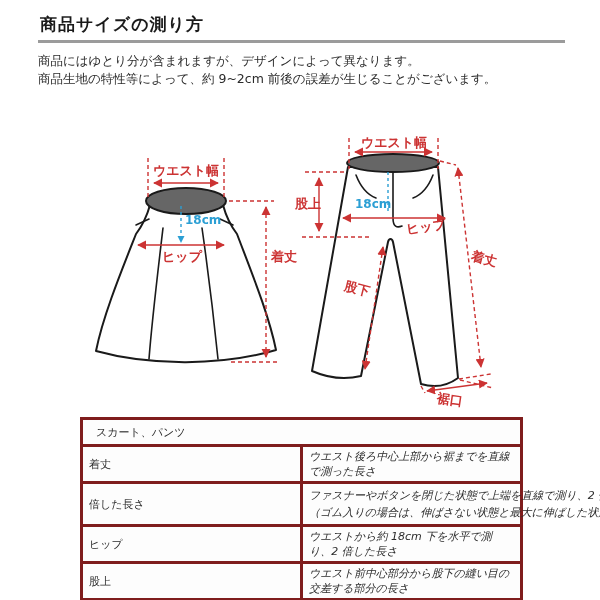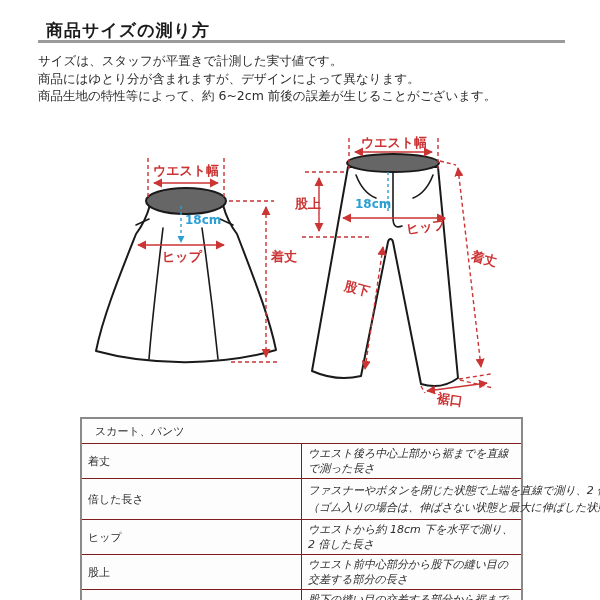--- a/index.html
+++ b/index.html
@@ -1,21 +1,21 @@
 <!DOCTYPE html>
 <html><head>
 <meta charset="utf-8">
 <style>
   html,body{margin:0;padding:0;}
   body{
     width:600px;height:600px;background:#ffffff;position:relative;
     font-family:"DejaVu Sans",sans-serif;color:#2b2b2b;overflow:hidden;
   }
   .page-title{
-    position:absolute;left:38px;top:11px;margin:8px;
+    position:absolute;left:38px;top:11px;margin:2px;
     font-size:17px;font-weight:bold;color:#1a1a1a;letter-spacing:1px;
   }
   .title-rule{
     position:absolute;left:38px;top:40px;width:527px;height:3px;background:#9b9b9b;
   }
   .intro{
     position:absolute;left:38px;top:52px;width:540px;
     font-size:12.5px;line-height:17.5px;color:#2b2b2b;
   }
   .intro div{white-space:nowrap;}
@@ -27,39 +27,38 @@
   .rd{stroke:#cc3333;stroke-width:1.4;fill:none;stroke-dasharray:4 3;}
   .bd{stroke:#2b9fd4;stroke-width:1.4;fill:none;stroke-dasharray:3 3;}
   .rlabel{fill:#cc3333;font-weight:bold;font-size:13px;font-family:"DejaVu Sans",sans-serif;}
   .blabel{fill:#2b9fd4;font-weight:bold;font-size:12px;font-family:"DejaVu Sans",sans-serif;}
   table.size-table{
     position:absolute;left:80px;top:417px;width:443px;
     border-collapse:collapse;font-size:11px;color:#2b2b2b;
     border:2px solid #8a8a8a;background:#fdfdfd;table-layout:fixed;
   }
   table.size-table td{
-    border:1px solid #7f1d1d;vertical-align:middle;padding:2px 6px;
+    border:3px solid #7f1d1d;vertical-align:middle;padding:2px 6px;
   }
   td.term{width:74px;padding-left:13px;}
   td.desc{padding-left:14px;font-style:italic;}
   tr.hdr td{height:20px;padding-left:13px;}
   tr.simple td{height:15px;}
   tr.tall td{height:36px;}
   .desc div{line-height:17px;white-space:nowrap;}
 </style>
 </head>
 <body>
 
 <h1 class="page-title">商品サイズの測り方</h1>
 <div class="title-rule"></div>
 
 <div class="intro">
-  <div>サイズは、スタッフが平置きで計測した実寸値です。</div>
   <div>商品にはゆとり分が含まれますが、デザインによって異なります。</div>
-  <div>商品生地の特性等によって、約 6~2cm 前後の誤差が生じることがございます。</div>
+  <div>商品生地の特性等によって、約 9~2cm 前後の誤差が生じることがございます。</div>
 </div>
 
 <svg class="diagram" viewBox="0 0 600 600">
   <defs>
     <marker id="ar" viewBox="0 0 10 10" refX="9" refY="5" markerWidth="6.5" markerHeight="6.5" orient="auto-start-reverse">
       <path d="M0,0 L10,5 L0,10 z" fill="#cc3333"></path>
     </marker>
   </defs>
 
   <g>

